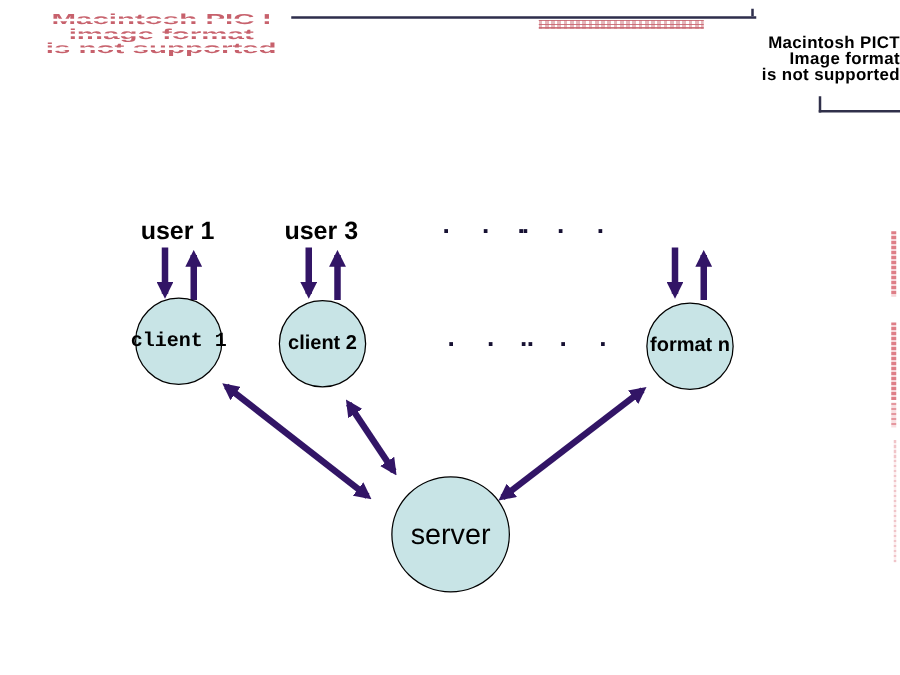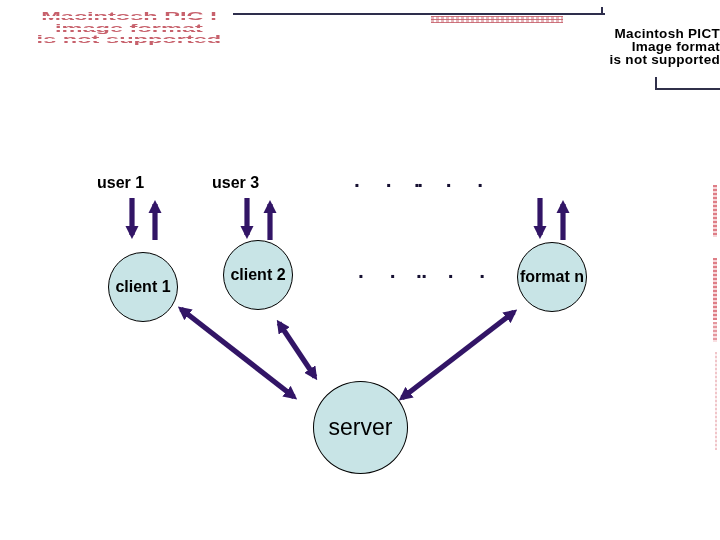--- a/index.html
+++ b/index.html
@@ -40,43 +40,43 @@
   .edge-mark.m2{top:258px;height:62px;}
   .edge-mark.m3{top:322px;height:20px;opacity:.8;}
   .edge-mark.m4{top:352px;height:98px;width:2px;left:715px;opacity:.45;}
   
   .title{
     position:absolute;left:55px;top:74px;width:520px;
     font-size:31px;font-weight:600;letter-spacing:0.5px;color:#000000;
   }
   
   .user-label{
-    position:absolute;width:90px;
-    font-size:16px;font-weight:bold;color:#000000;top:174px;
+    position:absolute;width:90px;text-align:center;
+    font-size:20px;font-weight:bold;color:#000000;top:174px;
   }
   .user-label.u1{left:97px;}
   .user-label.u2{left:212px;}
   .user-label.un{left:507px;}
   .dots{
     position:absolute;font-weight:bold;font-size:21px;line-height:22px;
     letter-spacing:10px;color:#161032;white-space:nowrap;
   }
   .dots.r1a{left:354px;top:169px;}
   .dots.r1b{left:414px;top:169px;}
   .dots.r2a{left:358px;top:260px;}
   .dots.r2b{left:416px;top:260px;}
   
   .node{
     position:absolute;border-radius:50%;
     background:#C8E4E6;border:1px solid #000000;
     display:flex;align-items:center;justify-content:center;
     box-sizing:border-box;
   }
   .node.client{width:70px;height:70px;}
-  .node.c1{left:108px;top:252px;}
+  .node.c1{left:108px;top:238px;font-family:Liberation Mono, monospace;}
   .node.c2{left:223px;top:240px;}
   .node.cn{left:517px;top:242px;}
   .node.server{left:313px;top:381px;width:95px;height:93px;}
   .node-label{font-size:16px;font-weight:bold;color:#000000;white-space:nowrap;}
   .node.server .node-label{font-size:23px;font-weight:normal;}
   
   svg.arrows{position:absolute;left:0;top:0;pointer-events:none;}
   svg.arrows line{stroke:#321566;stroke-width:5.2;}
 </style>
 </head>

